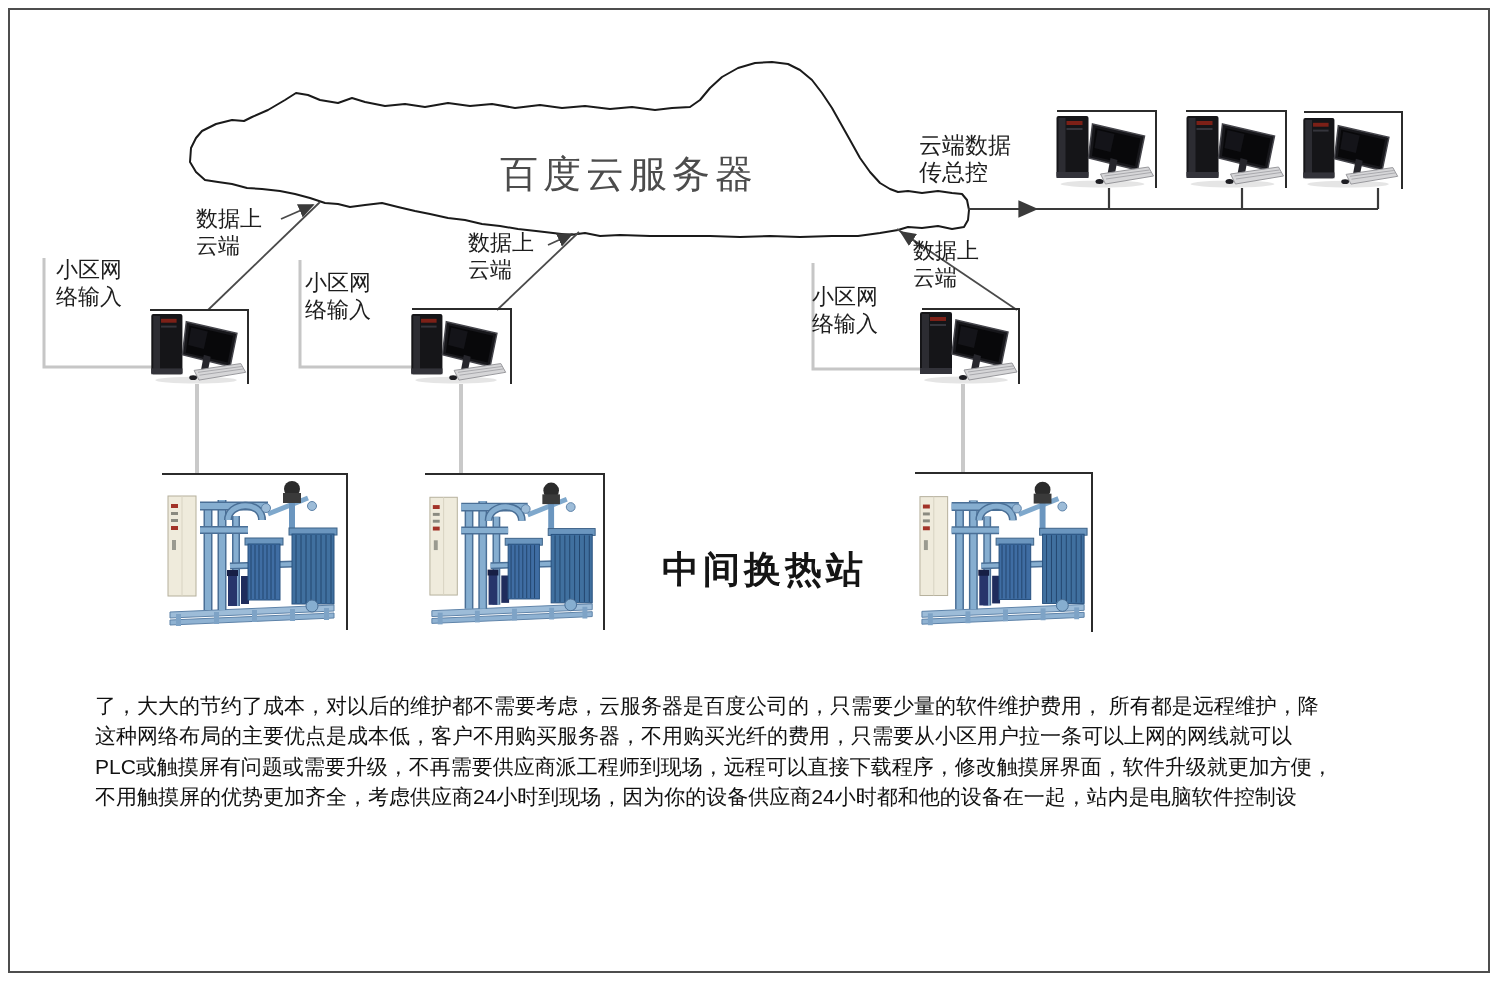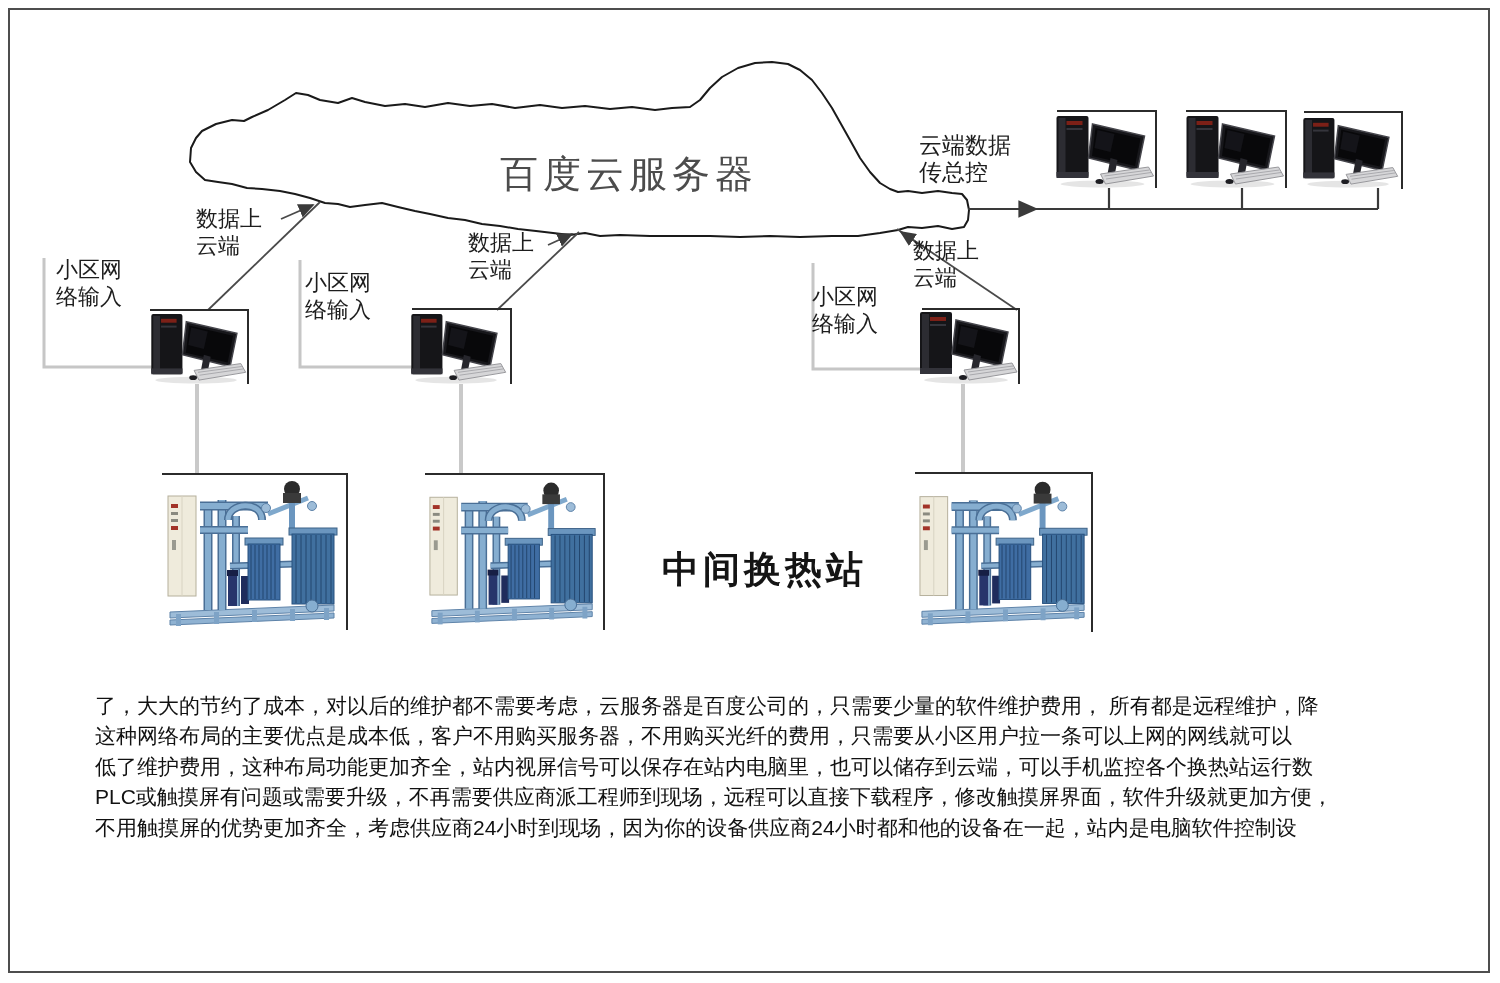--- a/index.html
+++ b/index.html
@@ -236,19 +236,18 @@
     <div>络输入</div>
   </div>
   <div class="lbl" style="left:812px;top:283px;">
     <div>小区网</div>
     <div>络输入</div>
   </div>
 
   <div class="para">
     <div>了，大大的节约了成本，对以后的维护都不需要考虑，云服务器是百度公司的，只需要少量的软件维护费用， 所有都是远程维护，降</div>
     <div>这种网络布局的主要优点是成本低，客户不用购买服务器，不用购买光纤的费用，只需要从小区用户拉一条可以上网的网线就可以</div>
-    <div>低了维护费用，这种布局功能更加齐全，站内视屏信号可以保存在站内电脑里，也可以储存到云端，可以手机监控各个换热站运行数</div>
     <div>PLC或触摸屏有问题或需要升级，不再需要供应商派工程师到现场，远程可以直接下载程序，修改触摸屏界面，软件升级就更加方便，</div>
     <div>不用触摸屏的优势更加齐全，考虑供应商24小时到现场，因为你的设备供应商24小时都和他的设备在一起，站内是电脑软件控制设</div>
   </div>
 
   <div class="page-border"></div>
 </div>
 
 </body></html>

